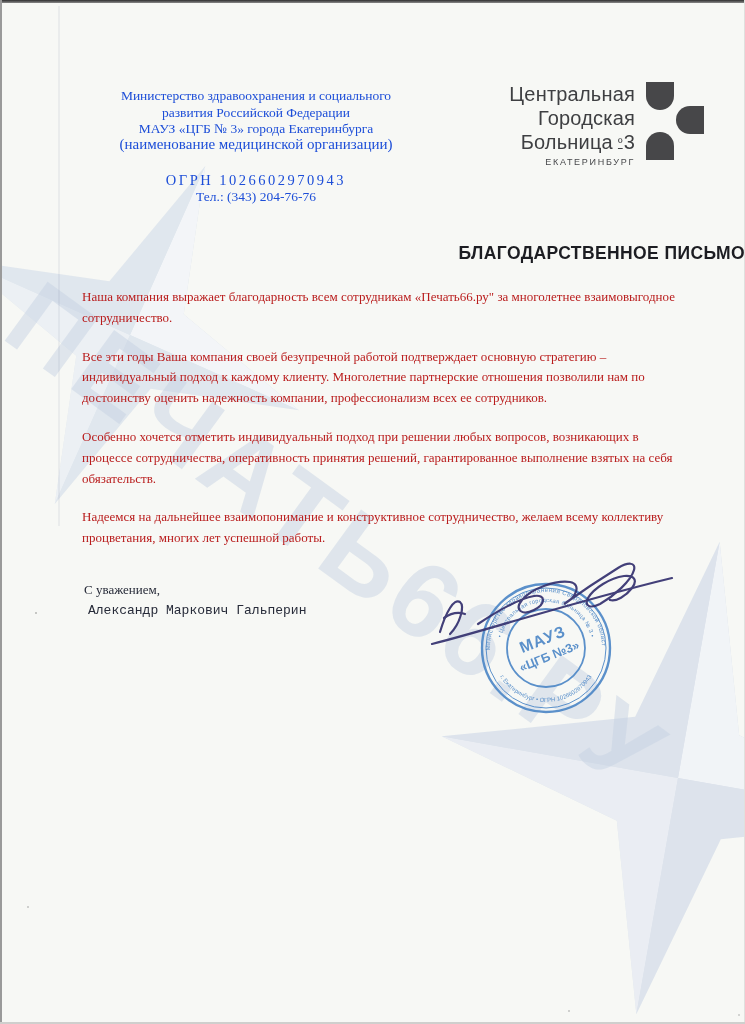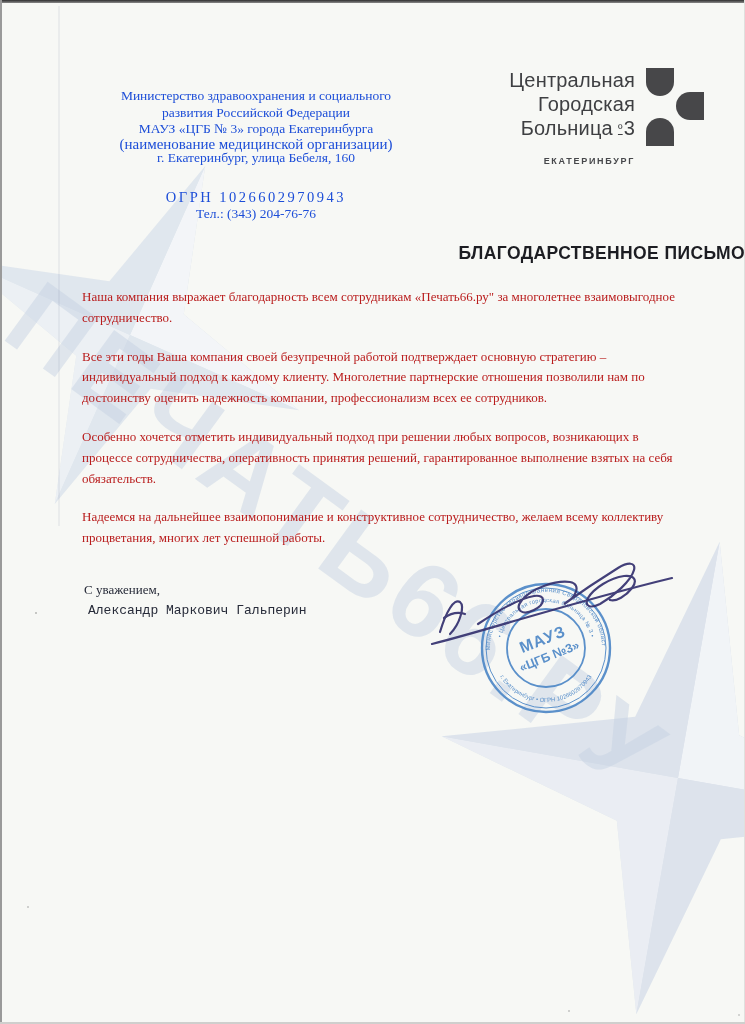--- a/index.html
+++ b/index.html
@@ -34,27 +34,27 @@
   .paper-fold { position:absolute; left:58px; top:6px; width:2px; height:520px;
     background:rgba(90,105,135,0.08); z-index:1; }
 
   
   .ministry { position:absolute; left:88px; top:88px; width:336px; z-index:2;
     text-align:center; color:#1d4ed8; }
   .m-line  { font-size:13.5px; line-height:16.5px; }
   .m-small { font-size:15px;  line-height:12.5px; }
   .m-ogrn  { font-size:14.5px; line-height:18px; letter-spacing:2.5px; margin-top:21px; }
 
-  .logo { position:absolute; left:414px; top:68px; width:292px; z-index:2;
+  .logo { position:absolute; left:414px; top:82px; width:292px; z-index:2;
     display:flex; align-items:flex-start; }
   .logo-textcol { flex:1; text-align:right; padding-right:9px;
     font-family:"Liberation Sans", sans-serif; color:#3e3f42; }
   .logo-l1, .logo-l2 { font-size:20px; line-height:24px; letter-spacing:0.2px; }
   .numero { text-decoration:underline; font-size:0.62em; vertical-align:0.14em; margin:0 1px 0 5px; }
-  .logo-city { font-size:9px; font-weight:bold; letter-spacing:1.7px; margin-top:15px; color:#47484b; }
+  .logo-city { font-size:9px; font-weight:normal; letter-spacing:1.7px; margin-top:2px; color:#47484b; }
   .logo-mark { position:relative; width:62px; height:80px; }
   .blk { position:absolute; width:28px; height:28px; background:#474749; }
   .blk-top    { left:2px;  top:0;    border-radius:0 0 14px 14px; }
   .blk-right  { left:32px; top:24px; border-radius:14px 0 0 14px; }
   .blk-bottom { left:2px;  top:50px; border-radius:14px 14px 0 0; }
 
   
   .title { position:absolute; left:0; right:0; top:243px; z-index:2; text-align:right;
     font-family:"Liberation Sans", sans-serif; font-weight:bold;
     font-size:17.5px; letter-spacing:0.4px; color:#1c1d22; }
@@ -95,21 +95,20 @@
     <div class="facet2"></div>
   </div>
   <div class="wm-text">ПЕЧАТЬ66.РУ</div>
   <div class="paper-fold"></div>
 
   <div class="ministry">
     <div class="m-line">Министерство здравоохранения и социального</div>
     <div class="m-line">развития Российской Федерации</div>
     <div class="m-line">МАУЗ «ЦГБ № 3» города Екатеринбурга</div>
     <div class="m-small">(наименование медицинской организации)</div>
-    <div class="m-line">г. Екатеринбург, улица Бебеля, 160</div>
     <div class="m-ogrn">ОГРН 1026602970943</div>
     <div class="m-line">Тел.: (343) 204-76-76</div>
   </div>
 
   <div class="logo">
     <div class="logo-textcol">
       <div class="logo-l1">Центральная Городская</div>
       <div class="logo-l2"><span>Больница</span><span class="numero">º</span><span>3</span></div>
       <div class="logo-city">ЕКАТЕРИНБУРГ</div>
     </div>

